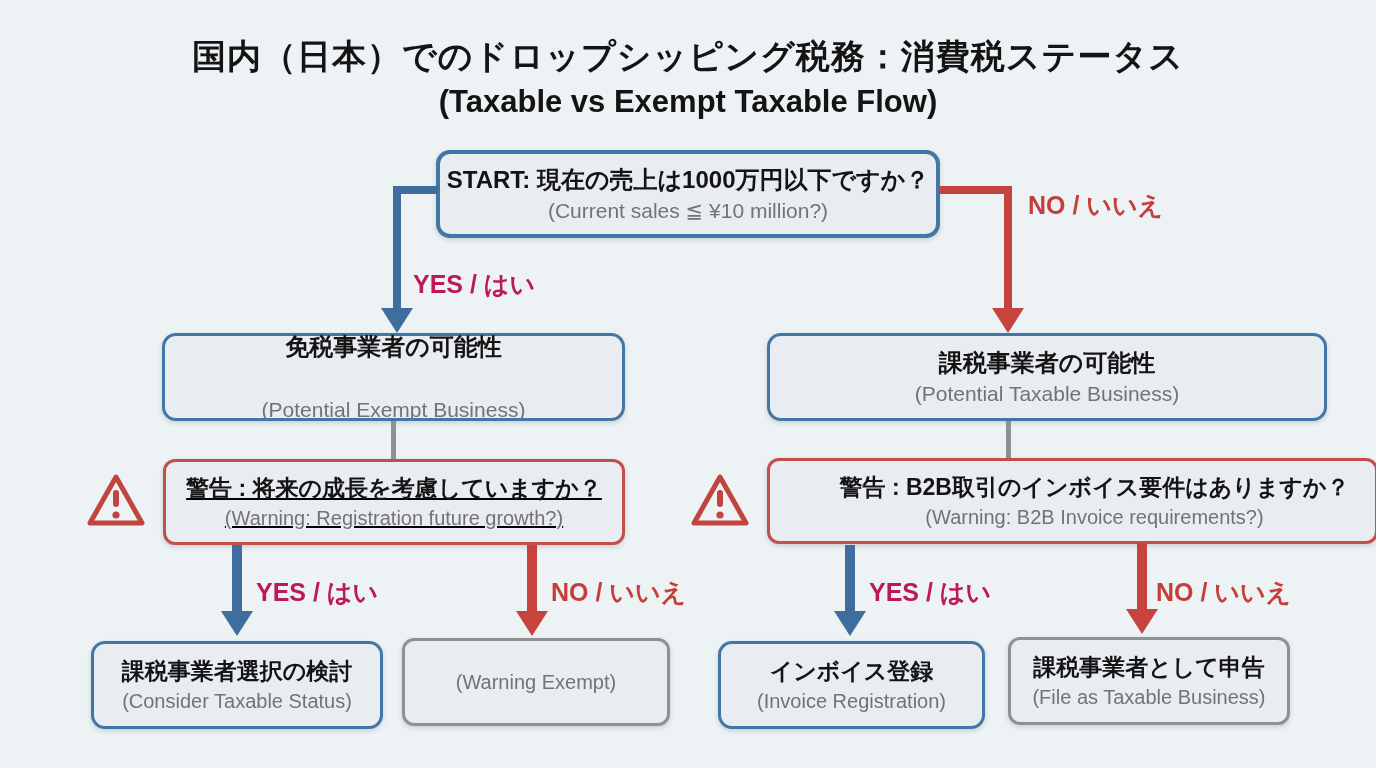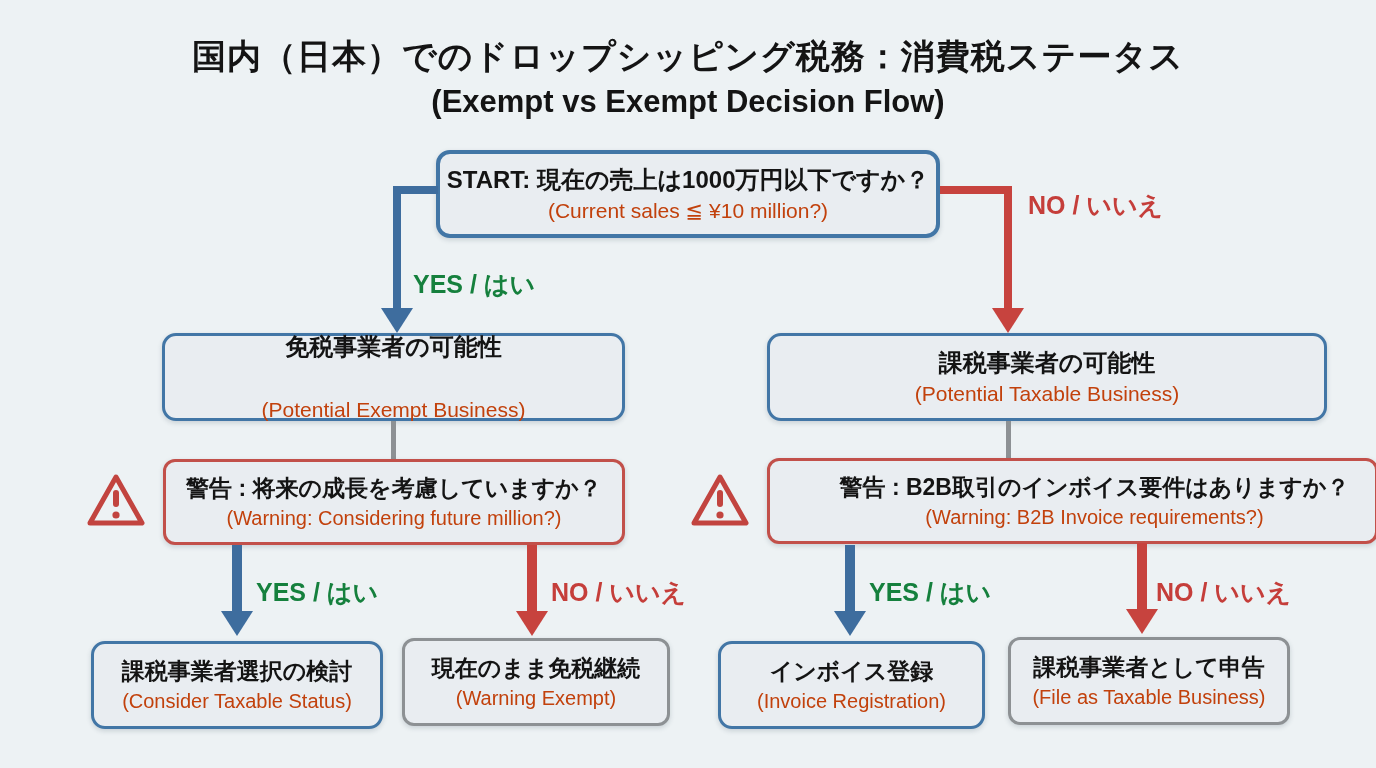--- a/index.html
+++ b/index.html
@@ -34,51 +34,51 @@
   }
   .node{
     position:absolute;
     background:var(--boxfill);
     display:flex;flex-direction:column;justify-content:center;align-items:center;
     text-align:left;
     box-shadow:0 2px 5px rgba(40,60,80,0.18);
     box-sizing:border-box;
   }
   .node .jp{font-size:24px;font-weight:700;color:var(--ink);line-height:1.4;}
-  .node .en{font-size:21px;font-weight:500;color:#c2410c;line-height:1.35;}
+  .node .en{font-size:21px;font-weight:500;color:#737373;line-height:1.35;}
   .node.small .jp{font-size:23px;}
   .node.small .en{font-size:20px;}
   .b-blue{border:3px solid var(--border-blue);border-radius:14px;}
   .b-red{border:3px solid var(--border-red);border-radius:12px;}
   .b-gray{border:3px solid var(--gray);border-radius:12px;}
   .seg{position:absolute;}
   .seg.blue{background:var(--blue);}
   .seg.red{background:var(--red);}
   .seg.gray{background:var(--gray);}
   .head-down{
     position:absolute;width:0;height:0;
     border-left:16px solid transparent;
     border-right:16px solid transparent;
   }
   .head-down.blue{border-top:25px solid var(--blue);}
   .head-down.red{border-top:25px solid var(--red);}
   .edge-label{
     position:absolute;font-weight:700;font-size:25px;white-space:nowrap;
   }
-  .edge-label.yes{color:#15803d;}
+  .edge-label.yes{color:#be185d;}
   .edge-label.no{color:#c53e3a;}
   .warn-icon{position:absolute;width:64px;height:60px;}
 </style>
 </head>
 <body>
 
 <div class="canvas">
 
   <div class="title-line1">国内（日本）でのドロップシッピング税務：消費税ステータス</div>
-  <div class="title-line2">(Exempt vs Exempt Decision Flow)</div>
+  <div class="title-line2">(Taxable vs Exempt Taxable Flow)</div>
 
   <div class="node b-blue" style="left:436px;top:150px;width:504px;height:88px;border-width:4px;">
     <div class="jp">START: 現在の売上は1000万円以下ですか？</div>
     <div class="en">(Current sales ≦ ¥10 million?)</div>
   </div>
 
   <div class="seg blue" style="left:393px;top:186px;width:45px;height:8px;"></div>
   <div class="seg blue" style="left:393px;top:186px;width:8px;height:124px;"></div>
   <div class="head-down blue" style="left:381px;top:308px;"></div>
   <div class="edge-label yes" style="left:413px;top:268px;">YES / はい</div>
@@ -104,23 +104,23 @@
     <path d="M32 6 L58 52 L6 52 Z" fill="none" stroke="#c2443f" stroke-width="5" stroke-linejoin="round"></path>
     <rect x="29" y="19" width="6" height="17" rx="3" fill="#c2443f"></rect>
     <circle cx="32" cy="44" r="3.6" fill="#c2443f"></circle>
   </svg>
   <svg class="warn-icon" style="left:688px;top:471px;" viewBox="0 0 64 60">
     <path d="M32 6 L58 52 L6 52 Z" fill="none" stroke="#c2443f" stroke-width="5" stroke-linejoin="round"></path>
     <rect x="29" y="19" width="6" height="17" rx="3" fill="#c2443f"></rect>
     <circle cx="32" cy="44" r="3.6" fill="#c2443f"></circle>
   </svg>
 
-  <div class="node small b-red" style="left:163px;top:459px;width:462px;height:86px;">
+  <div class="node small b-red" style="left:163px;top:459px;width:462px;height:86px;text-decoration:underline;">
     <div class="jp">警告 : 将来の成長を考慮していますか？</div>
-    <div class="en">(Warning: Considering future million?)</div>
+    <div class="en">(Warning: Registration future growth?)</div>
   </div>
   <div class="node small b-red" style="left:767px;top:458px;width:611px;height:86px;padding-left:44px;">
     <div class="jp">警告 : B2B取引のインボイス要件はありますか？</div>
     <div class="en">(Warning: B2B Invoice requirements?)</div>
   </div>
 
   <div class="seg blue" style="left:232px;top:545px;width:10px;height:68px;"></div>
   <div class="head-down blue" style="left:221px;top:611px;"></div>
   <div class="edge-label yes" style="left:256px;top:576px;">YES / はい</div>
 
@@ -134,21 +134,20 @@
 
   <div class="seg red" style="left:1137px;top:543px;width:10px;height:68px;"></div>
   <div class="head-down red" style="left:1126px;top:609px;"></div>
   <div class="edge-label no" style="left:1156px;top:576px;">NO / いいえ</div>
 
   <div class="node small b-blue" style="left:91px;top:641px;width:292px;height:88px;">
     <div class="jp">課税事業者選択の検討</div>
     <div class="en">(Consider Taxable Status)</div>
   </div>
   <div class="node small b-gray" style="left:402px;top:638px;width:268px;height:88px;">
-    <div class="jp">現在のまま免税継続</div>
     <div class="en">(Warning Exempt)</div>
   </div>
   <div class="node small b-blue" style="left:718px;top:641px;width:267px;height:88px;">
     <div class="jp">インボイス登録</div>
     <div class="en">(Invoice Registration)</div>
   </div>
   <div class="node small b-gray" style="left:1008px;top:637px;width:282px;height:88px;">
     <div class="jp">課税事業者として申告</div>
     <div class="en">(File as Taxable Business)</div>
   </div>

